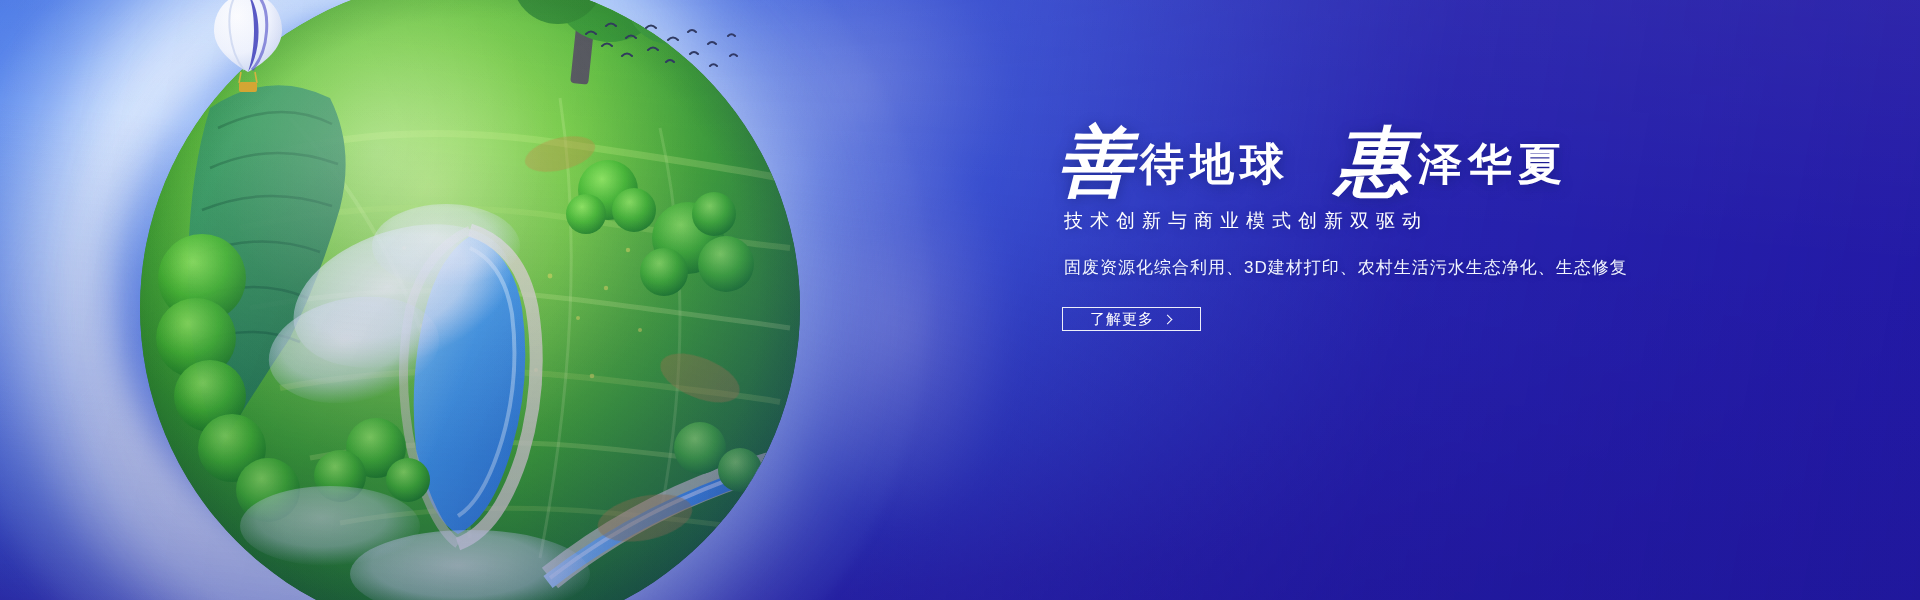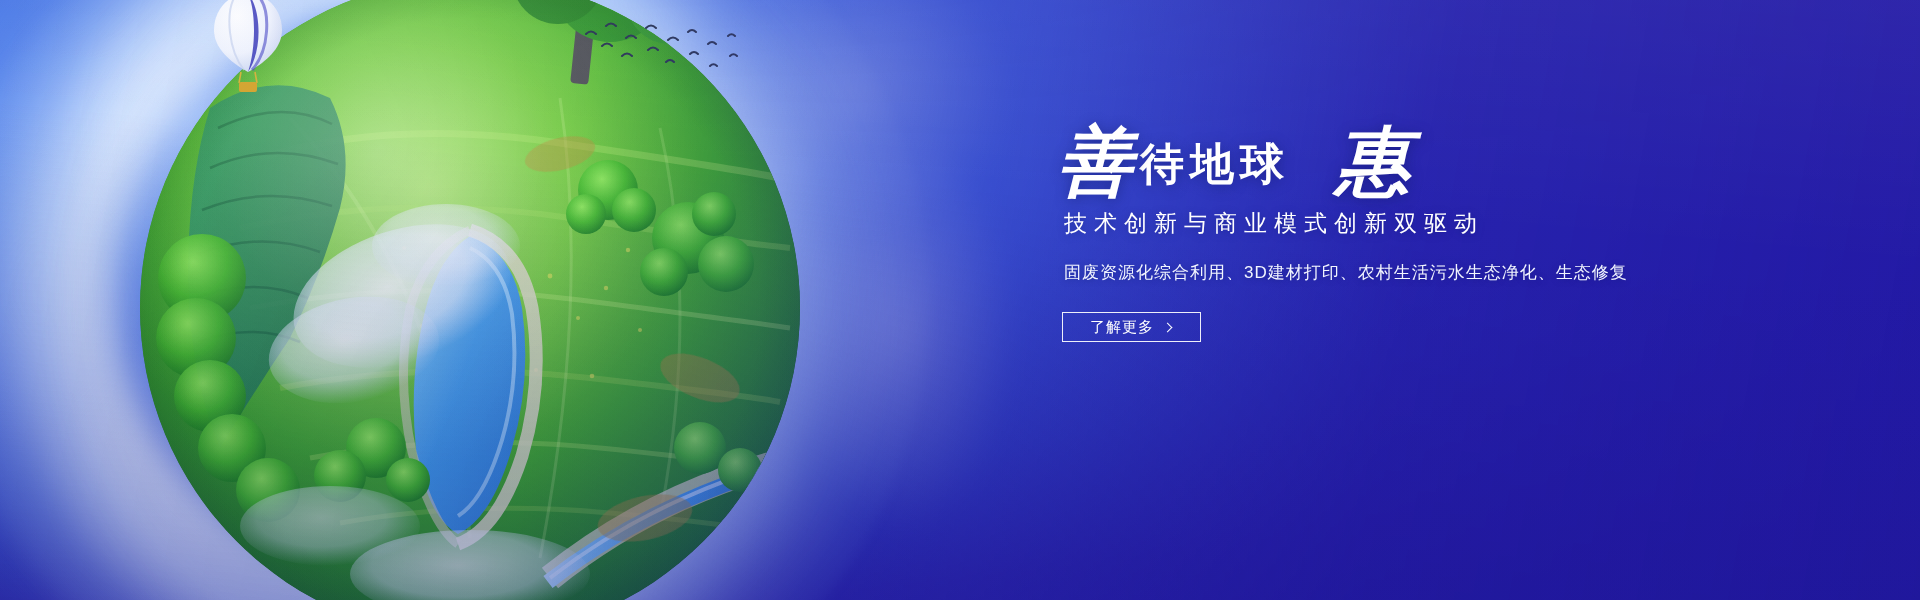--- a/index.html
+++ b/index.html
@@ -124,42 +124,42 @@
     font-size:44px;
     font-weight:700;
     letter-spacing:6px;
     padding:0 2px 8px 8px;
   }
   .gap{width:44px;}
 
   .subtitle{
     margin:14px 0 0 6px;
     color:#ffffff;
-    font-size:23px;
+    font-size:19px;
     letter-spacing:7px;
     font-weight:400;
     white-space:nowrap;
     text-shadow:0 1px 8px rgba(10,20,90,0.4);
   }
   .desc{
     margin:22px 0 0 6px;
     color:#f2f5ff;
     font-size:17px;
     letter-spacing:1px;
     font-weight:400;
     white-space:nowrap;
     text-shadow:0 1px 6px rgba(10,20,90,0.4);
   }
   .cta{
     margin-top:28px; margin-left:4px;
     display:inline-flex;
     align-items:center;
     justify-content:center;
     gap:12px;
-    width:139px; height:30px;
+    width:139px; height:24px;
     border:1px solid rgba(255,255,255,0.92);
     background:transparent;
     color:#ffffff;
     font-size:15px;
     letter-spacing:1px;
     cursor:pointer;
     font-family:"Liberation Sans","DejaVu Sans",sans-serif;
     padding:0;
   }
   .cta .chev{
@@ -371,20 +371,21 @@
   <div class="bg-right"></div>
   <div class="bg-bottom"></div>
 
   <div class="content">
 
     <div class="headline">
       <span class="big-char">善</span>
       <span class="small-chars">待地球</span>
       <span class="gap"></span>
       <span class="big-char">惠</span>
+      <span class="small-chars">泽华夏</span>
     </div>
 
     <div class="subtitle">技术创新与商业模式创新双驱动</div>
 
     <div class="desc">固废资源化综合利用、3D建材打印、农村生活污水生态净化、生态修复</div>
 
     <button class="cta">
       <span class="cta-label">了解更多</span>
       <span class="chev"></span>
     </button>

